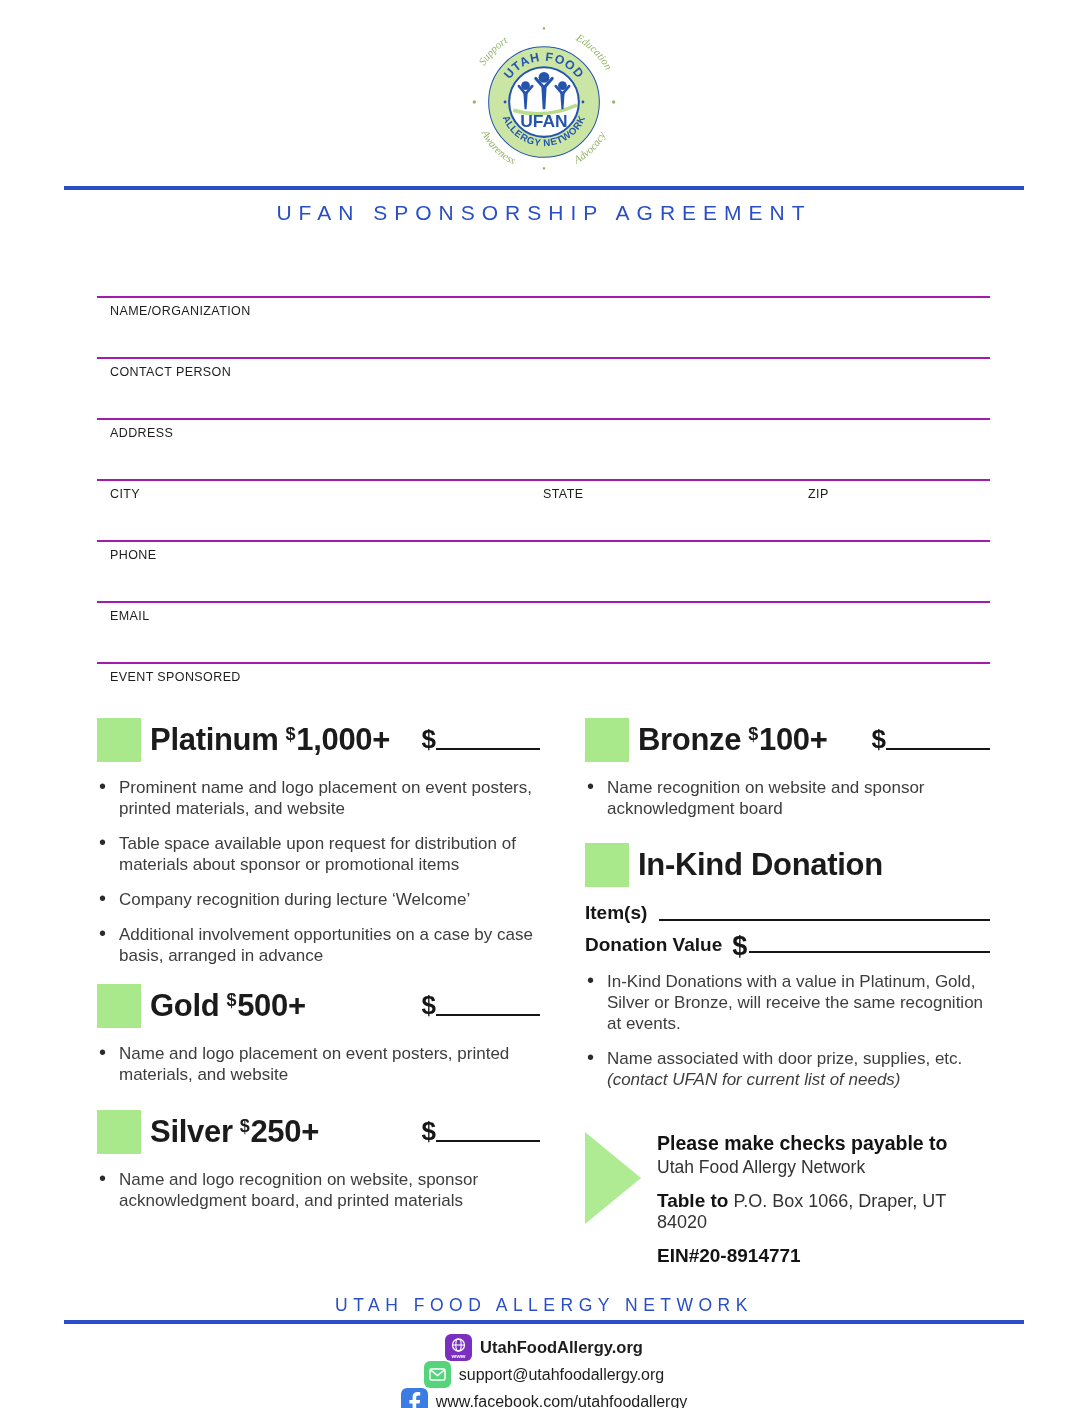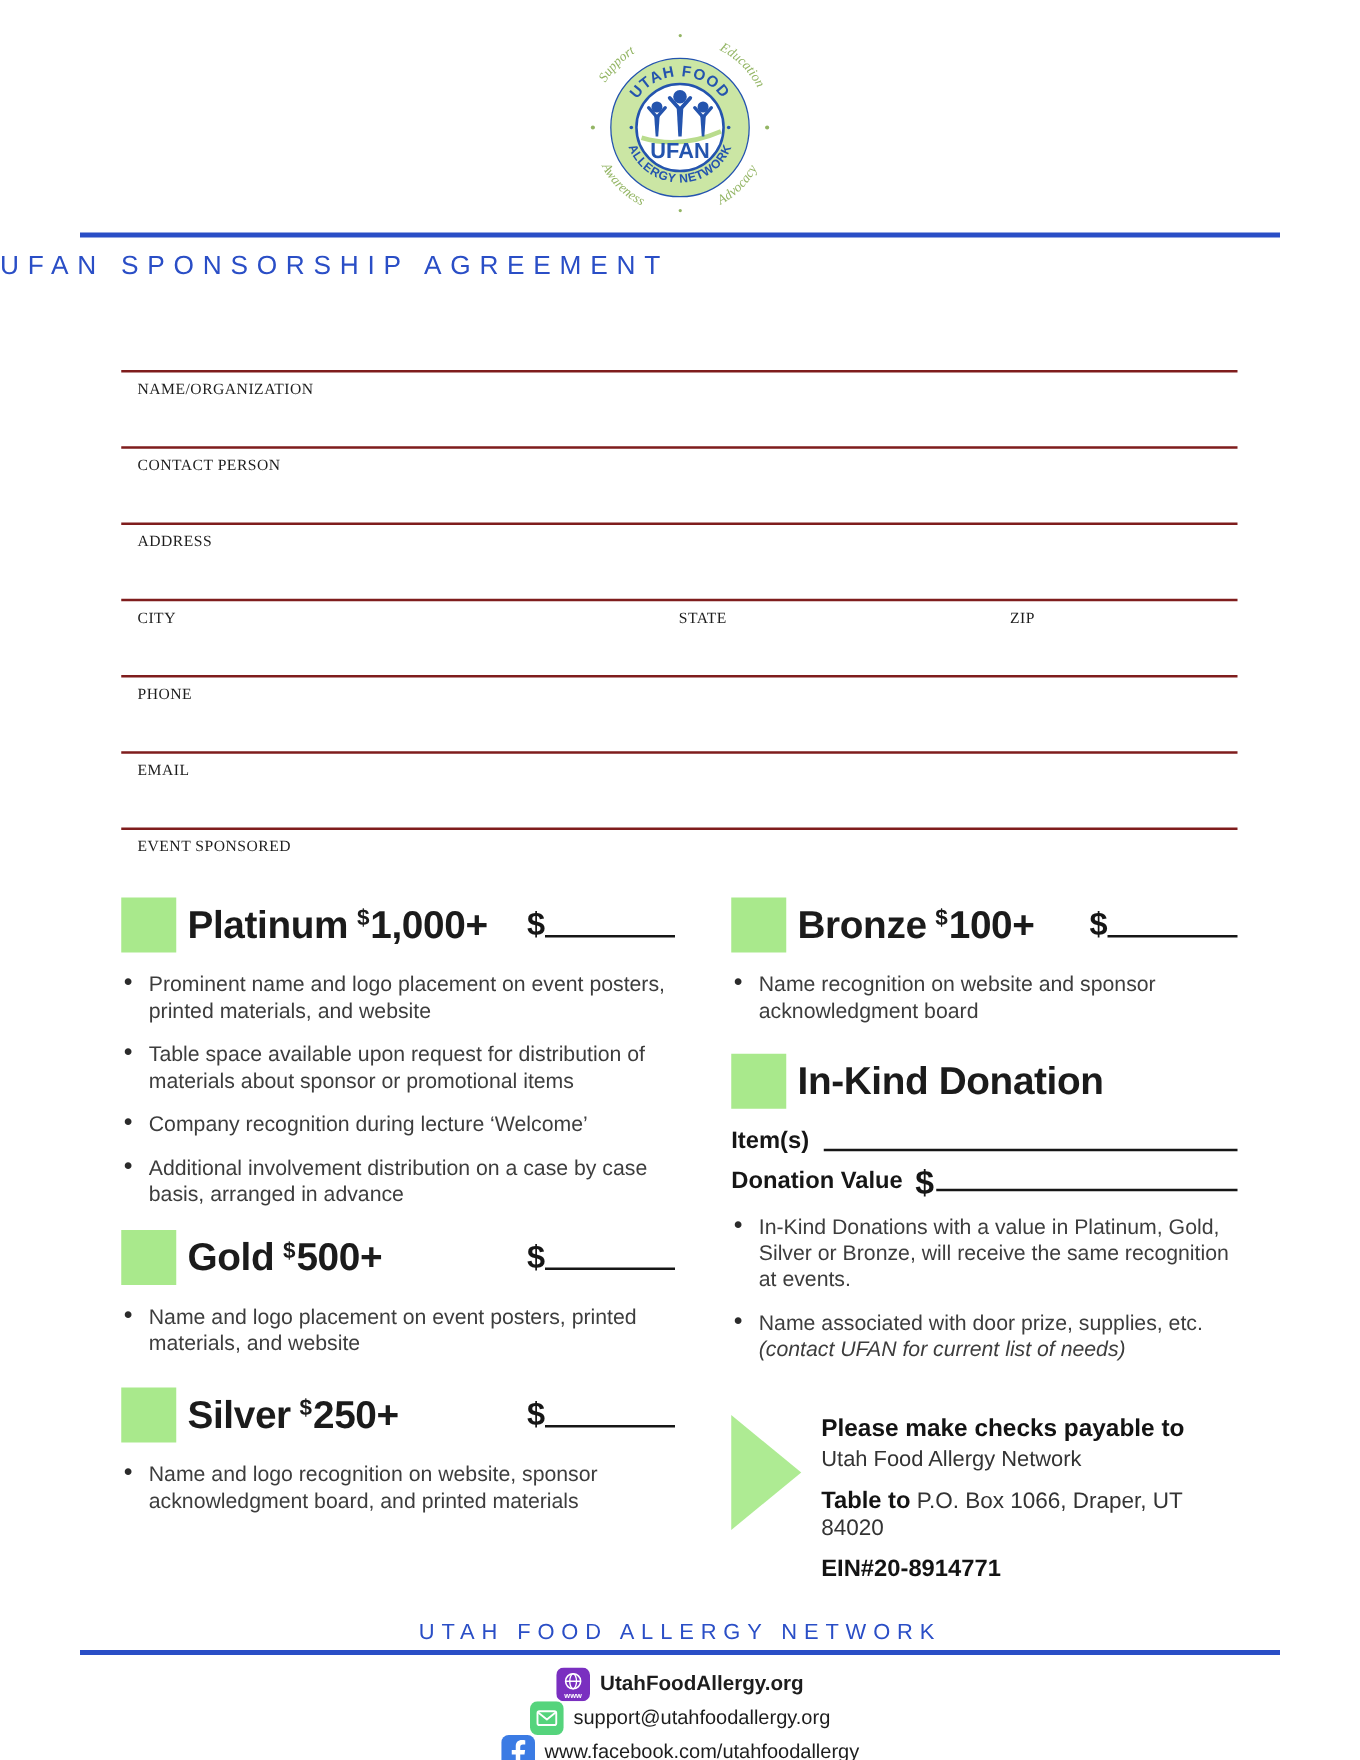--- a/index.html
+++ b/index.html
@@ -4,26 +4,26 @@
 <style>
   html,body{margin:0;padding:0;background:#e8e8e8;}
   .page{position:relative;width:1088px;height:1408px;background:#ffffff;margin:0 auto;
         font-family:"Liberation Sans",sans-serif;color:#222;overflow:hidden;}
 
   
   .logo{position:absolute;left:50%;top:20px;transform:translateX(-50%);}
   .rule{position:absolute;left:64px;width:960px;height:4px;background:#2a4ec6;}
   .rule.top{top:186px;}
   .rule.bottom{top:1320px;}
-  .doc-title{position:absolute;top:201px;left:0;width:100%;
+  .doc-title{position:absolute;top:201px;left:0;width:100%;text-align:center;
              color:#2a4ec6;font-size:21px;font-weight:500;letter-spacing:7px;}
 
   
   .form{position:absolute;left:97px;top:296px;width:893px;}
-  .frow{height:59px;border-top:2px solid #7f1d1d;position:relative;font-family:Liberation Serif, serif;}
+  .frow{height:59px;border-top:2px solid #a21caf;position:relative;}
   .frow .flabel{position:absolute;top:6px;left:13px;font-size:12.5px;font-weight:500;
                 letter-spacing:.4px;color:#1d1d1d;}
   .frow .flabel.state{left:446px;}
   .frow .flabel.zip{left:711px;}
 
   
   .col{position:absolute;top:712px;}
   .col.left{left:97px;width:443px;}
   .col.right{left:585px;width:405px;}
 
@@ -161,21 +161,21 @@
       <div class="tier-title"><span>Platinum</span><span class="sup">$</span><span>1,000+</span></div>
       <div class="blank">
           <span class="dol">$</span>
           <span class="bline"></span>
         </div>
     </div>
     <ul class="bullets">
       <li><span>Prominent name and logo placement on event posters, printed materials, and website</span></li>
       <li><span>Table space available upon request for distribution of materials about sponsor or promotional items</span></li>
       <li><span>Company recognition during lecture ‘Welcome’</span></li>
-      <li><span>Additional involvement distribution on a case by case basis, arranged in advance</span></li>
+      <li><span>Additional involvement opportunities on a case by case basis, arranged in advance</span></li>
     </ul>
 
     <div class="tier-head mt18">
       <div class="chk"></div>
       <div class="tier-title"><span>Gold</span><span class="sup">$</span><span>500+</span></div>
       <div class="blank">
           <span class="dol">$</span>
           <span class="bline"></span>
         </div>
     </div>

